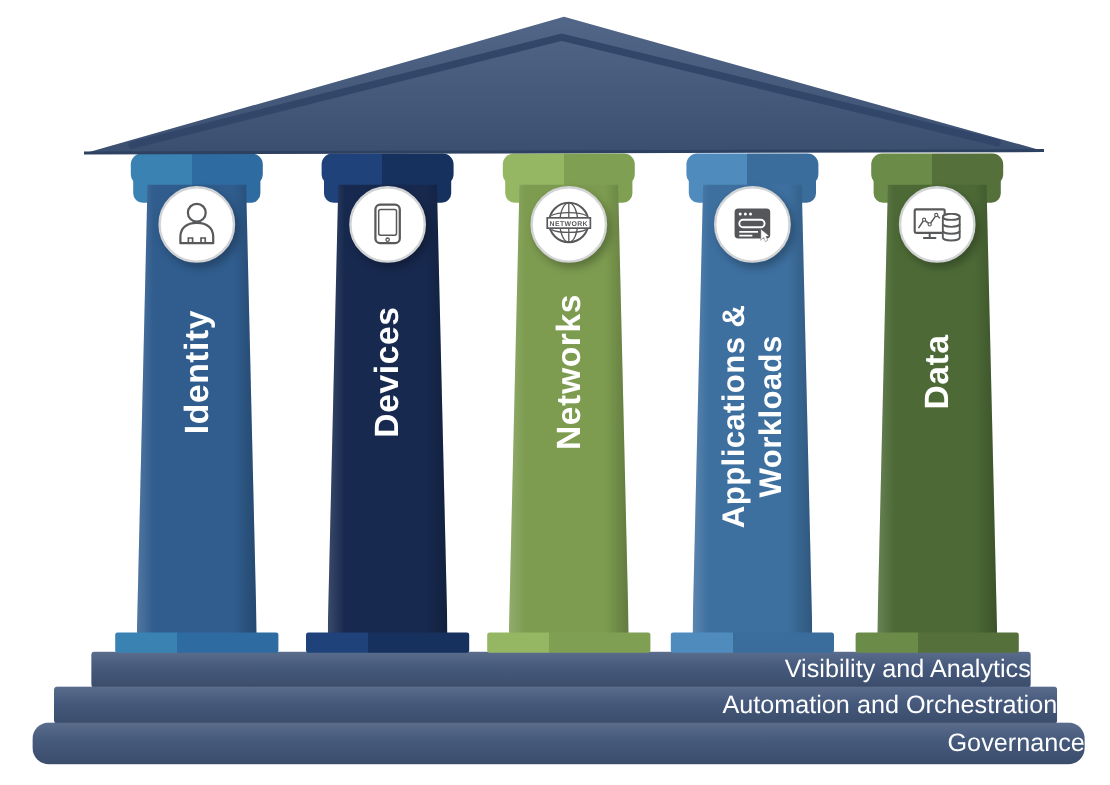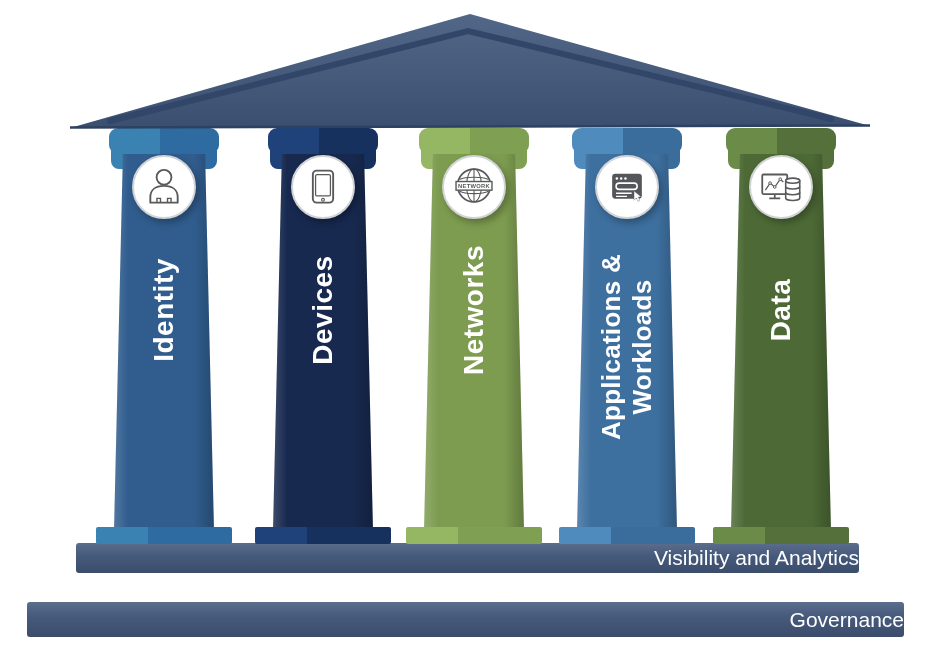--- a/index.html
+++ b/index.html
@@ -49,21 +49,21 @@
   
   .step{
     position:absolute;z-index:1;border-radius:3px;
     background-color:var(--foundation);
     background-image:linear-gradient(180deg, rgba(255,255,255,.12), rgba(255,255,255,0) 45%, rgba(0,0,0,.14));
     display:flex;align-items:center;justify-content:flex-end;
     color:#ffffff;font-size:21px;
   }
   .step1{left:76px;top:543px;width:783px;height:30px;}
   .step2{left:45px;top:572px;width:836px;height:31px;}
-  .step3{left:27px;top:602px;width:877px;height:35px;}
+  .step3{left:27px;top:602px;width:877px;height:35px;border-radius:14px;}
 </style>
 </head>
 <body>
 
 <div class="scene" style="--roof: #41587c; --foundation: #45597c;">
 
   <svg class="roof-svg" width="925" height="654" viewBox="0 0 925 654" aria-hidden="true">
     <defs>
       <linearGradient id="roofShine" x1="0" y1="0" x2="0" y2="1">
         <stop offset="0" stop-color="rgba(255,255,255,0.09)"></stop>
@@ -186,17 +186,20 @@
       </svg>
     </div>
     <div class="plabel one">
       <span>Data</span>
     </div>
   </div>
 
   <div class="step step1">
     <span>Visibility and Analytics</span>
   </div>
+  <div class="step step2">
+    <span>Automation and Orchestration</span>
+  </div>
   <div class="step step3">
     <span>Governance</span>
   </div>
 
 </div>
 
 </body></html>

